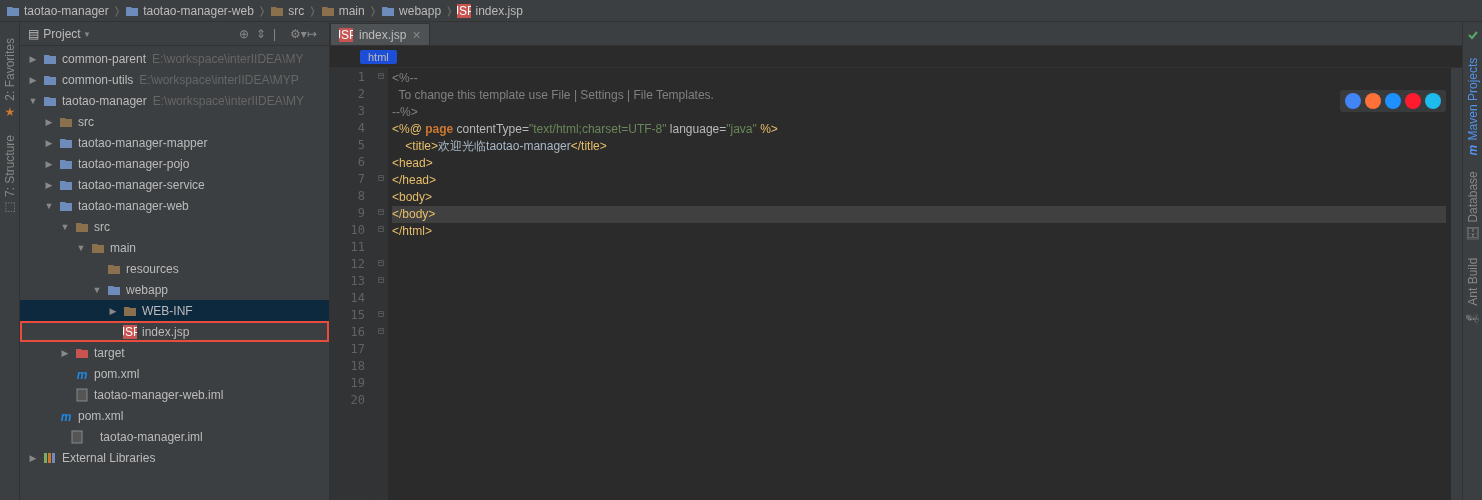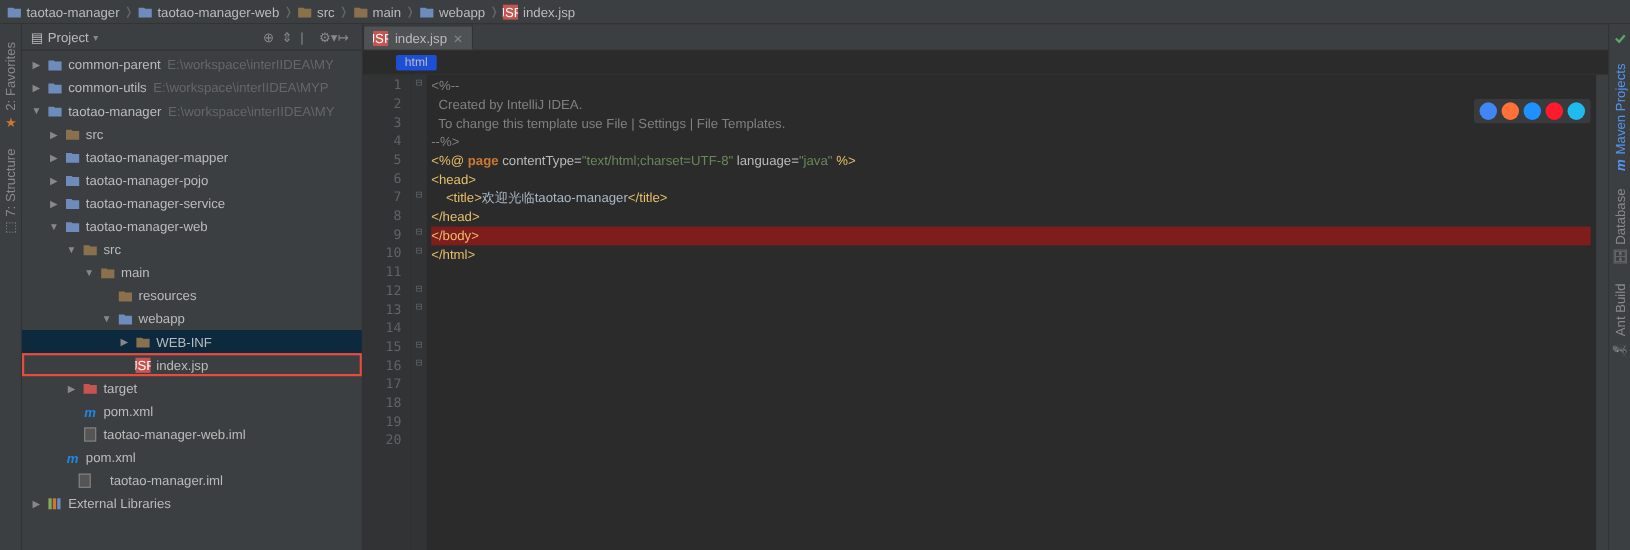--- a/index.html
+++ b/index.html
@@ -39,21 +39,21 @@
 .fold-col{width:14px;background:#313335;padding-top:2px}
 .fold{height:17px;text-align:center;color:#606366;font-family:monospace;font-size:10px}
 .code{flex:1;padding:2px 4px;font-family:Consolas,"Courier New",monospace;font-size:13px;line-height:17px;color:#a9b7c6;position:relative}
 .code-line{height:17px;white-space:pre}
 .c-comment{color:#808080}
 .c-keyword{color:#cc7832;font-weight:bold}
 .c-attr{color:#bababa}
 .c-string{color:#6a8759}
 .c-tag{color:#e8bf6a}
 .c-text{color:#a9b7c6}
-.caret-line{background:#7f1d1d}
+.caret-line{background:#404040}
 .browsers{position:absolute;top:22px;right:4px;display:flex;gap:4px;background:#3c3f41cc;padding:3px 5px;border-radius:3px}
 .browser-icon{width:16px;height:16px;border-radius:50%}
 .right-rail{width:20px;background:#3c3f41;border-left:1px solid #323232;display:flex;flex-direction:column;align-items:center;padding-top:8px}
 .validation{width:10px;height:10px;margin-bottom:10px}
 .scrollmap{width:12px;background:#3c3f41;border-left:1px solid #2b2b2b}
 svg{display:block}
 </style>
 </head>
 <body>
 
@@ -394,27 +394,27 @@
         </div>
       <div class="code" id="code">
         <div class="browsers" id="browsers">
             <div class="browser-icon" style="background: rgb(66, 133, 244);"></div>
             <div class="browser-icon" style="background: rgb(255, 113, 57);"></div>
             <div class="browser-icon" style="background: rgb(30, 144, 255);"></div>
             <div class="browser-icon" style="background: rgb(255, 27, 45);"></div>
             <div class="browser-icon" style="background: rgb(30, 187, 238);"></div>
           </div>
       <div class="code-line"><span class="c-comment">&lt;%--</span></div>
-          <div class="code-line"><span class="c-comment">  Created by IntelliJ IDEA.</span></div>
           <div class="code-line"><span class="c-comment">  To change this template use File | Settings | File Templates.</span></div>
           <div class="code-line"><span class="c-comment">--%&gt;</span></div>
           <div class="code-line"><span class="c-tag">&lt;%@ </span><span class="c-keyword">page</span><span class="c-attr"> contentType=</span><span class="c-string">"text/html;charset=UTF-8"</span><span class="c-attr"> language=</span><span class="c-string">"java"</span><span class="c-tag"> %&gt;</span></div>
+          <div class="code-line"><span class="c-text">    </span><span class="c-tag">&lt;title&gt;</span><span class="c-text">欢迎光临taotao-manager</span><span class="c-tag">&lt;/title&gt;</span></div>
           <div class="code-line"><span class="c-tag">&lt;head&gt;</span></div>
-          <div class="code-line"><span class="c-text">    </span><span class="c-tag">&lt;title&gt;</span><span class="c-text">欢迎光临taotao-manager</span><span class="c-tag">&lt;/title&gt;</span></div>
           <div class="code-line"><span class="c-tag">&lt;/head&gt;</span></div>
+          <div class="code-line"><span class="c-tag">&lt;body&gt;</span></div>
           <div class="code-line caret-line"><span class="c-tag">&lt;/body&gt;</span></div>
           <div class="code-line"><span class="c-tag">&lt;/html&gt;</span></div>
           <div class="code-line"></div>
           <div class="code-line"></div>
           <div class="code-line"></div>
           <div class="code-line"></div>
         </div>
       <div class="scrollmap"></div>
     </div>
   </div>

